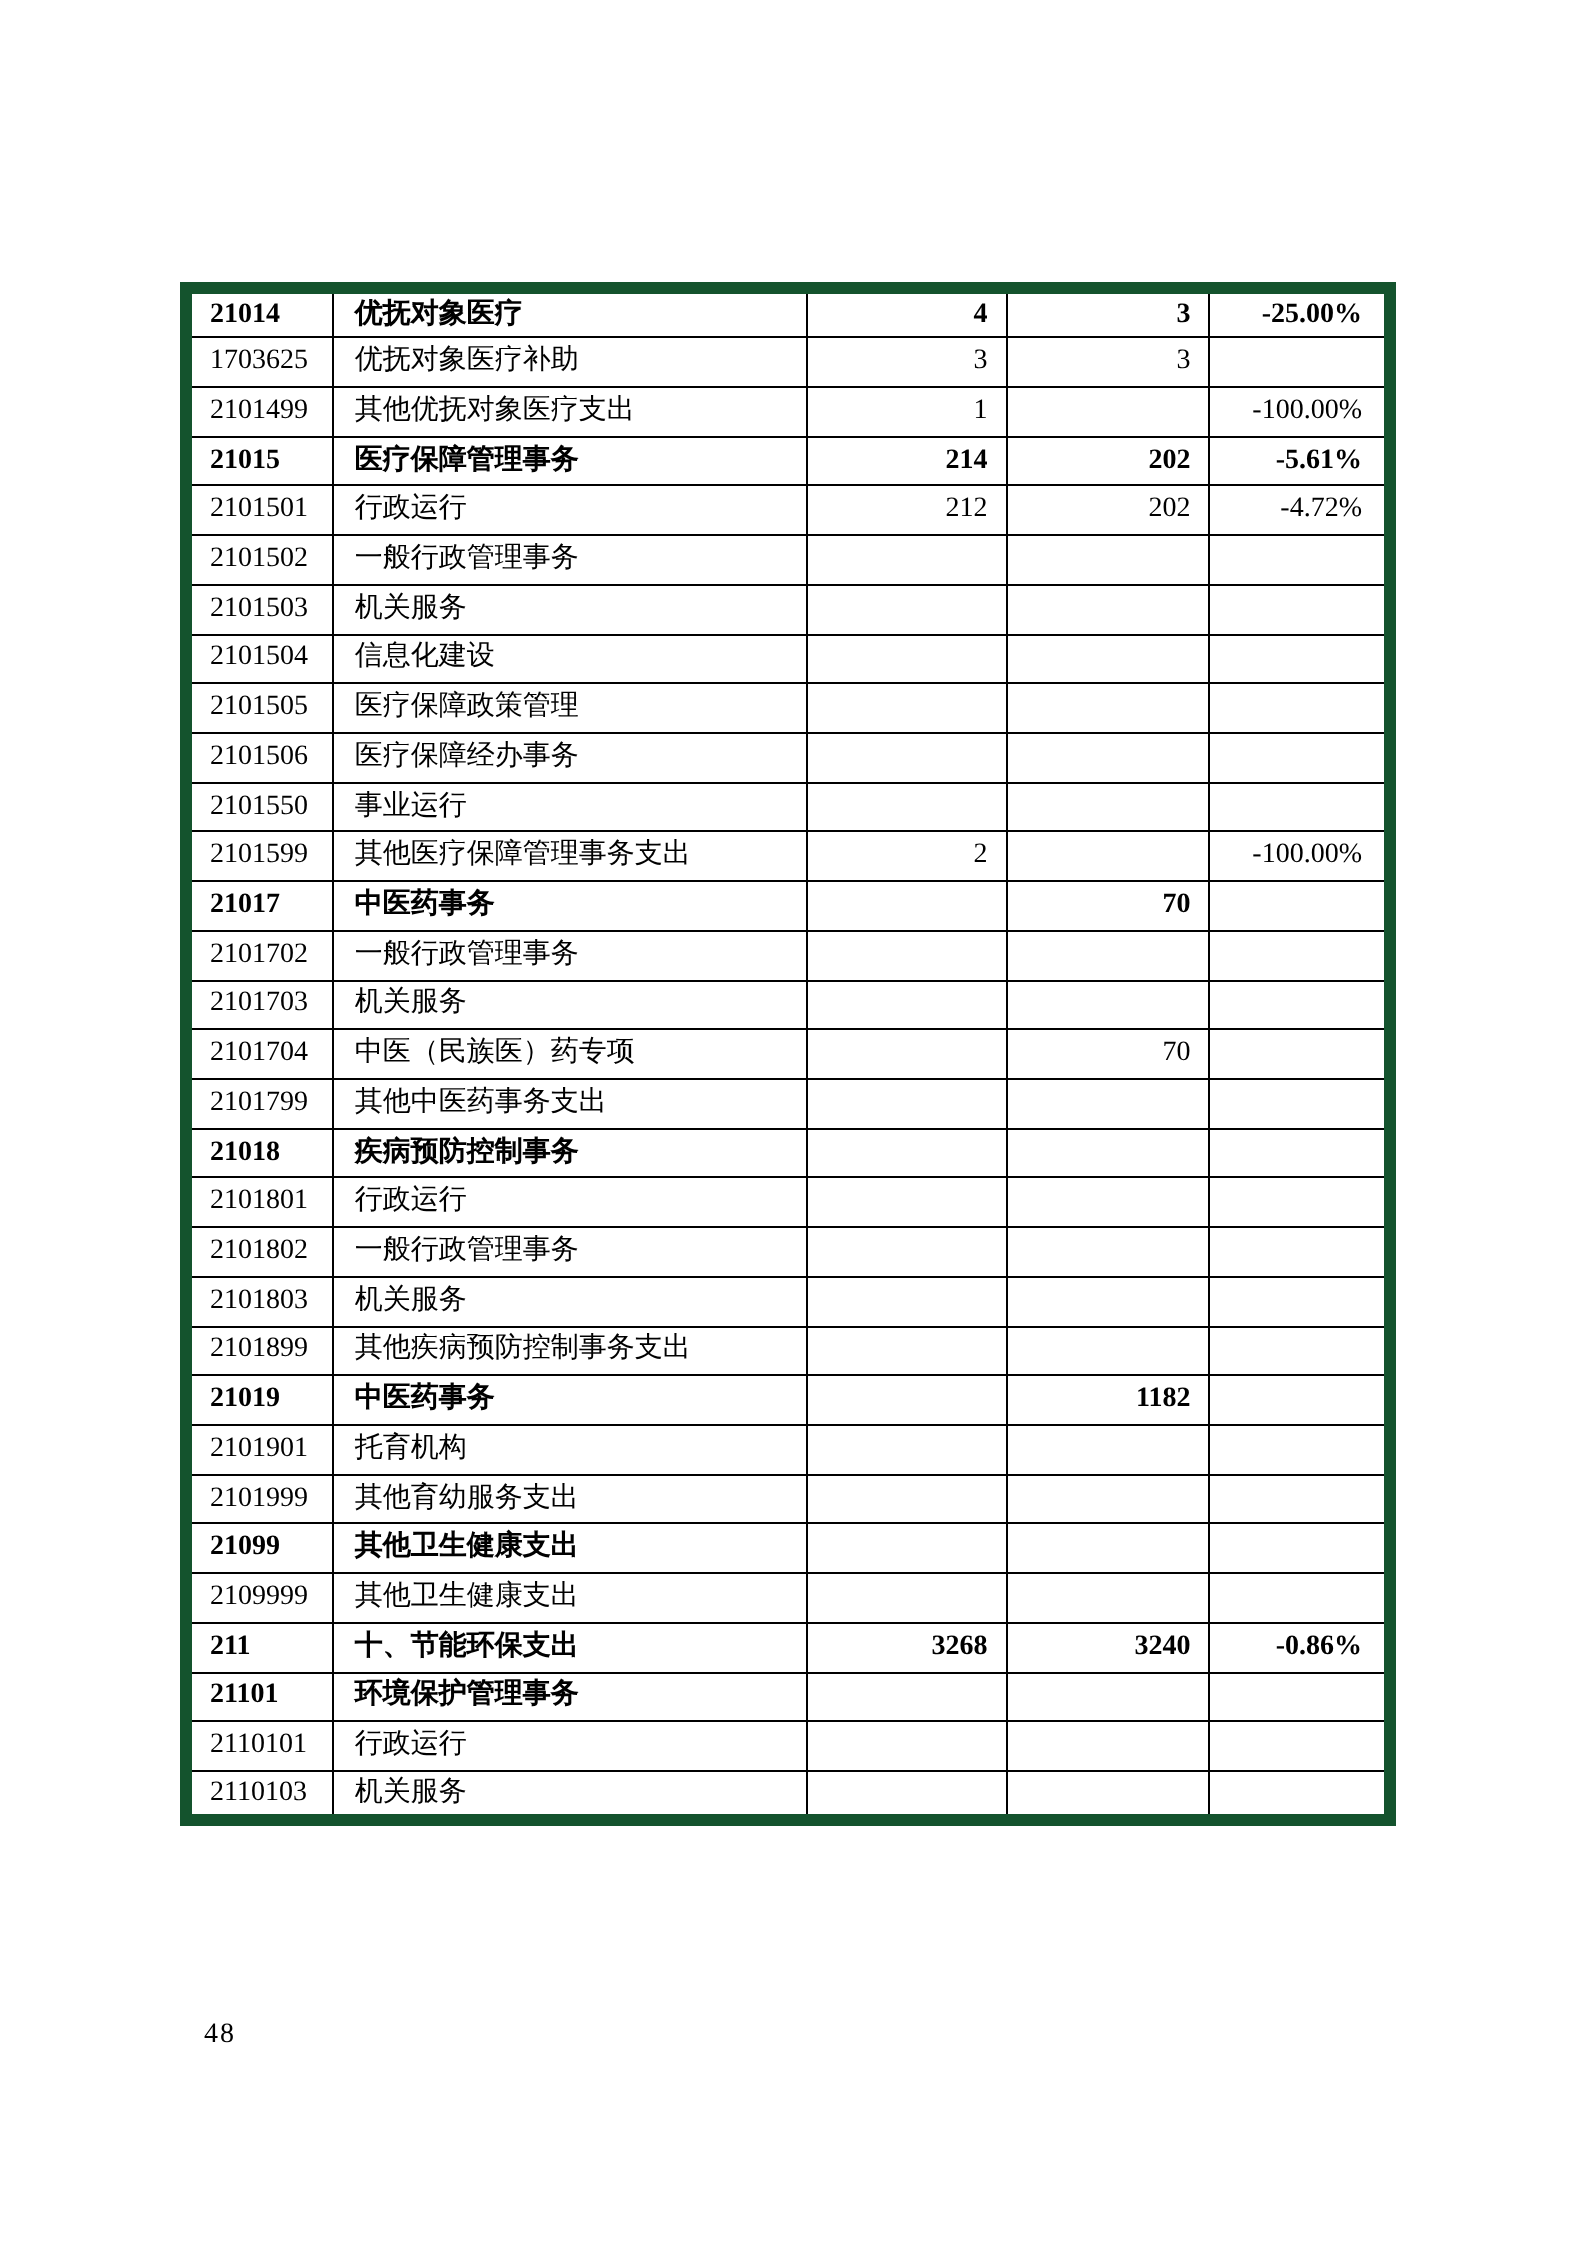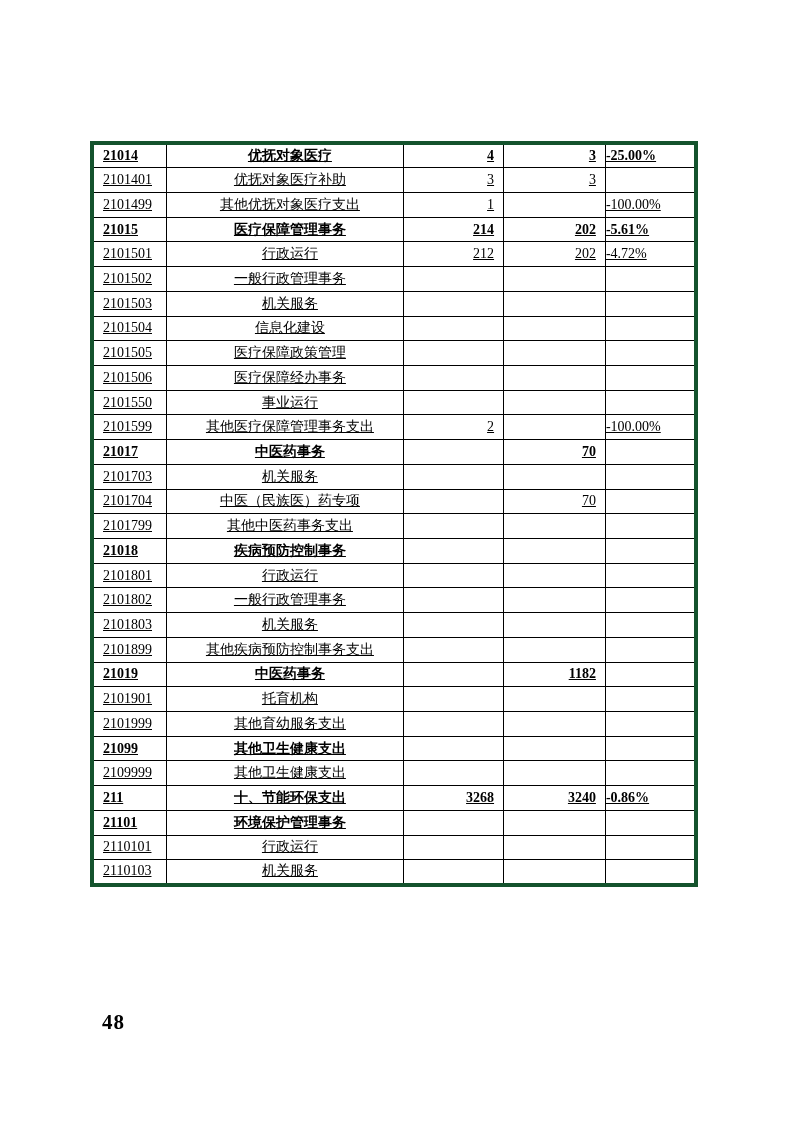--- a/index.html
+++ b/index.html
@@ -19,64 +19,62 @@
   }
   .table-wrap {
     position: absolute;
     left: 90px;
     top: 141px;
   }
   table.budget {
     border-collapse: collapse;
     table-layout: fixed;
     width: 608px;
-    border: 4px solid #14532d;
-    text-decoration: underline;
+    border: 6px solid #14532d;
   }
   table.budget td {
     border: 1px solid #000;
     font-size: 14px;
     height: 24.72px;
     vertical-align: middle;
     overflow: hidden;
     white-space: nowrap;
     line-height: 1;
   }
   td.cell-code  { width: 72px;  padding-left: 9px;  text-align: left; }
-  td.cell-name  { width: 231px; padding-left: 10px; text-align: center; margin-left: 21px; }
+  td.cell-name  { width: 231px; padding-left: 10px; text-align: left; margin-left: 21px; }
   td.cell-v1    { width: 97px;  padding-right: 9px; text-align: right; }
   td.cell-v2    { width: 99px;  padding-right: 9px; text-align: right; }
-  td.cell-pct   { width: 88px; padding-right: 11px; }
+  td.cell-pct   { width: 88px; padding-right: 11px; text-align: right; }
   tr.section-row td { font-weight: bold; }
   .page-number {
     position: absolute;
     left: 102px;
     top: 1010px;
-    font-size: 21px;
+    font-size: 14px;
     letter-spacing: 1px;
-    font-weight: bold;
   }
 </style>
 </head>
 <body>
 
 <div class="page">
 
   <div class="table-wrap">
     <table class="budget">
       <tbody id="table-body">
           <tr class="section-row">
             <td class="cell-code">21014</td>
             <td class="cell-name">优抚对象医疗</td>
             <td class="cell-v1">4</td>
             <td class="cell-v2">3</td>
             <td class="cell-pct">-25.00%</td>
           </tr>
           <tr>
-            <td class="cell-code">2101401</td>
+            <td class="cell-code">1703625</td>
             <td class="cell-name">优抚对象医疗补助</td>
             <td class="cell-v1">3</td>
             <td class="cell-v2">3</td>
             <td class="cell-pct"></td>
           </tr>
           <tr>
             <td class="cell-code">2101499</td>
             <td class="cell-name">其他优抚对象医疗支出</td>
             <td class="cell-v1">1</td>
             <td class="cell-v2"></td>
@@ -146,20 +144,27 @@
             <td class="cell-pct">-100.00%</td>
           </tr>
           <tr class="section-row">
             <td class="cell-code">21017</td>
             <td class="cell-name">中医药事务</td>
             <td class="cell-v1"></td>
             <td class="cell-v2">70</td>
             <td class="cell-pct"></td>
           </tr>
           <tr>
+            <td class="cell-code">2101702</td>
+            <td class="cell-name">一般行政管理事务</td>
+            <td class="cell-v1"></td>
+            <td class="cell-v2"></td>
+            <td class="cell-pct"></td>
+          </tr>
+          <tr>
             <td class="cell-code">2101703</td>
             <td class="cell-name">机关服务</td>
             <td class="cell-v1"></td>
             <td class="cell-v2"></td>
             <td class="cell-pct"></td>
           </tr>
           <tr>
             <td class="cell-code">2101704</td>
             <td class="cell-name">中医（民族医）药专项</td>
             <td class="cell-v1"></td>

